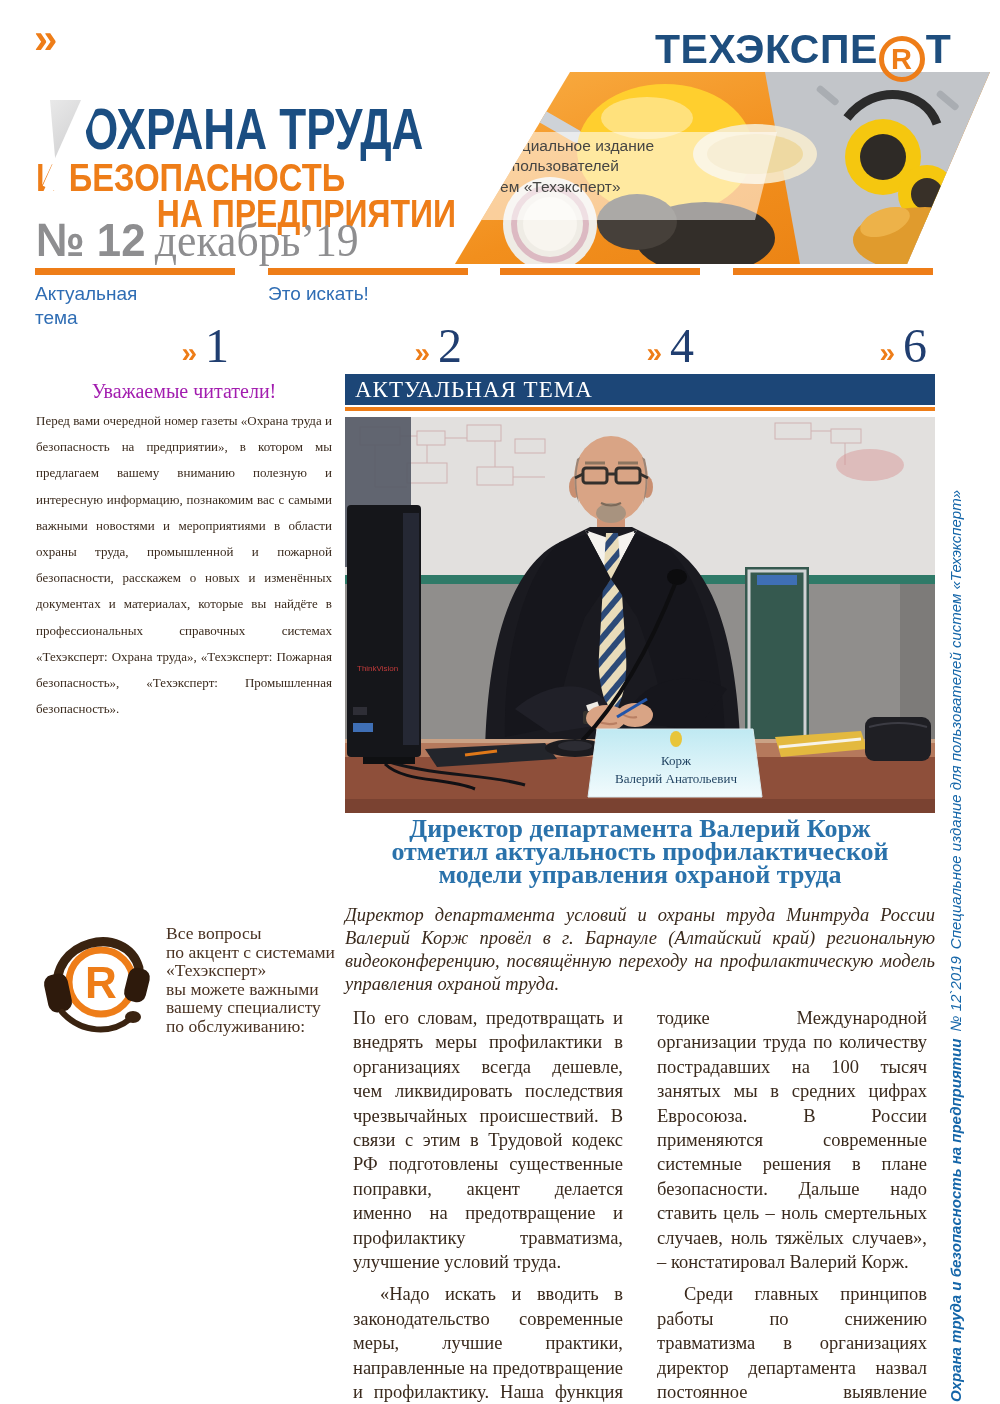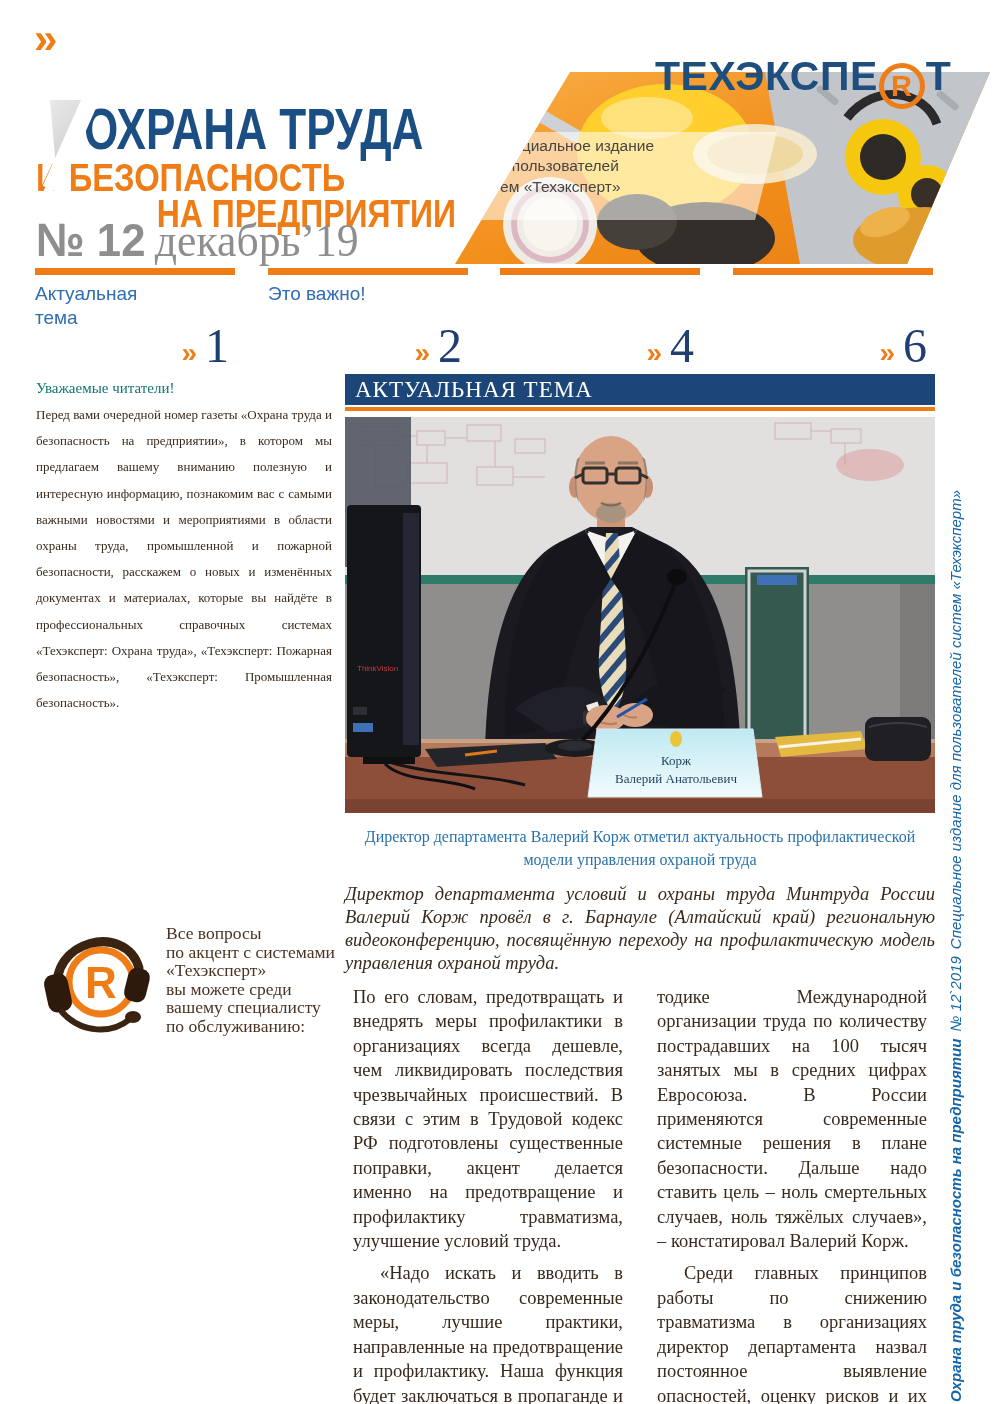--- a/index.html
+++ b/index.html
@@ -3,21 +3,21 @@
 <meta charset="utf-8">
 <style>
   html,body{margin:0;padding:0;background:#fff;}
   .page{position:relative;width:1000px;height:1404px;background:#fff;overflow:hidden;
         font-family:"Liberation Serif",serif;color:#3a2a1d;}
 
   
   .corner-mark{position:absolute;left:34px;top:18px;font-family:"Liberation Sans",sans-serif;
      font-weight:bold;font-size:42px;color:#ee7d18;line-height:1;}
   .logo{position:absolute;left:655px;top:26px;font-family:"Liberation Sans",sans-serif;
-     font-weight:bold;font-size:41px;color:#1e4e7e;letter-spacing:.5px;white-space:nowrap;z-index:8;margin-top:27px;}
+     font-weight:bold;font-size:41px;color:#1e4e7e;letter-spacing:.5px;white-space:nowrap;z-index:8;}
   .logo-r{display:inline-block;width:36px;height:36px;border:5px solid #ee7d18;border-radius:50%;
      color:#ee7d18;font-size:29px;line-height:36px;text-align:center;vertical-align:-6px;margin:0 1px;}
   .collage{position:absolute;left:455px;top:72px;width:535px;height:192px;
      clip-path:polygon(21.5% 0,100% 0,84.5% 100%,0% 100%);z-index:1;}
   .collage svg{display:block;}
   .collage-text{position:absolute;left:14px;top:64px;z-index:2;font-family:"Liberation Sans",sans-serif;
      font-size:15.5px;color:#454543;line-height:1.32;}
   .collage-text .l1{margin-left:28px;}
   .collage-text .l2{margin-left:12px;}
   .fold{position:absolute;left:50px;top:100px;width:40px;height:82px;
@@ -43,35 +43,35 @@
   .nav-c1{left:35px;} .nav-c2{left:268px;} .nav-c3{left:500px;} .nav-c4{left:733px;}
   .nav-bar{width:200px;height:7px;background:#ee7d18;}
   .nav-label{margin-top:7px;width:132px;font-family:"Liberation Sans",sans-serif;font-size:19px;
      color:#2f6db4;line-height:1.25;}
   .nav-num{position:absolute;right:6px;bottom:0;line-height:1;white-space:nowrap;}
   .nav-chevron{font-family:"Liberation Sans",sans-serif;font-weight:bold;font-size:28px;color:#ee7d18;}
   .nav-page{font-family:"Liberation Serif",serif;font-size:48px;color:#203e70;margin-left:8px;}
 
   
   .intro{position:absolute;left:36px;top:380px;width:296px;}
-  .intro-heading{font-size:15px;margin-bottom:5px;color:#0f766e;}
+  .intro-heading{font-size:20px;text-align:center;margin-bottom:5px;color:#a21caf;}
   .intro-text{font-size:13px;line-height:26.2px;text-align:justify;color:#3a2a1d;}
 
   .support{position:absolute;left:38px;top:916px;display:flex;}
   .support-icon{width:120px;height:122px;flex:0 0 auto;}
   .support-text{margin:8px 0 0 8px;font-size:17.5px;line-height:18.6px;color:#4a3323;}
 
   
   .article{position:absolute;left:345px;top:374px;width:590px;}
   .section-bar{height:31px;background:#1c4677;color:#fff;font-size:23px;line-height:31px;
      padding-left:10px;letter-spacing:1px;box-sizing:border-box;}
   .section-rule{height:4px;background:#ee7d18;margin-top:2px;}
   .photo{margin-top:6px;width:590px;height:396px;}
-  .caption{margin-top:8px;padding:0 14px;text-align:center;color:#2a72ab;font-size:16px;line-height:23px;}
-  .lead{margin-top:12px;font-style:italic;font-size:18.5px;line-height:23px;text-align:justify;color:#3a2a1d;}
+  .caption{padding:0 14px;text-align:center;color:#2a72ab;font-size:26px;line-height:23px;font-weight:bold;}
+  .lead{margin-top:18px;font-style:italic;font-size:18.5px;line-height:23px;text-align:justify;color:#3a2a1d;}
   .cols{margin-top:2px;display:flex;}
   .col{width:286px;font-size:18.5px;line-height:24.4px;text-align:justify;color:#3a2a1d;hyphens:auto;}
   .col + .col{margin-left:18px;}
   .col p{margin:8px;}
   .col p.indent{text-indent:27px;}
 
   
   .sidebar-vertical{position:absolute;left:948px;top:1402px;transform:rotate(-90deg);
      transform-origin:0 0;white-space:nowrap;font-family:"Liberation Sans",sans-serif;
      font-style:italic;font-size:15px;color:#1566a9;line-height:1;}
@@ -146,21 +146,21 @@
     <span class="issue-no">№ 12</span><span class="issue-date">декабрь’19</span>
   </div>
 
   <div class="nav-col nav-c1">
     <div class="nav-bar"></div>
     <div class="nav-label">Актуальная тема</div>
     <div class="nav-num"><span class="nav-chevron">»</span><span class="nav-page">1</span></div>
   </div>
   <div class="nav-col nav-c2">
     <div class="nav-bar"></div>
-    <div class="nav-label">Это важно!</div>
+    <div class="nav-label">Это искать!</div>
     <div class="nav-num"><span class="nav-chevron">»</span><span class="nav-page">2</span></div>
   </div>
   <div class="nav-col nav-c3">
     <div class="nav-bar"></div>
     <div class="nav-num"><span class="nav-chevron">»</span><span class="nav-page">4</span></div>
   </div>
   <div class="nav-col nav-c4">
     <div class="nav-bar"></div>
     <div class="nav-num"><span class="nav-chevron">»</span><span class="nav-page">6</span></div>
   </div>
@@ -177,21 +177,21 @@
       <path d="M 20,78 C 10,24 88,6 101,52" stroke="#3a2310" stroke-width="9" fill="none" stroke-linecap="round"></path>
       <rect x="8" y="58" width="24" height="38" rx="9" fill="#2e1a0c" transform="rotate(-12 20 77)"></rect>
       <rect x="88" y="52" width="22" height="34" rx="9" fill="#2e1a0c" transform="rotate(14 99 69)"></rect>
       <path d="M 24,96 C 44,118 74,118 92,103" stroke="#3a2310" stroke-width="6" fill="none" stroke-linecap="round"></path>
       <ellipse cx="95" cy="101" rx="8" ry="6" fill="#3a2310"></ellipse>
     </svg>
     <div class="support-text">
       <div>Все вопросы</div>
       <div>по акцент с системами</div>
       <div>«Техэксперт»</div>
-      <div>вы можете среди</div>
+      <div>вы можете важными</div>
       <div>вашему специалисту</div>
       <div>по обслуживанию:</div>
     </div>
   </div>
 
   <div class="article">
     <div class="section-bar">АКТУАЛЬНАЯ ТЕМА</div>
     <div class="section-rule"></div>
 
     <svg class="photo" viewBox="0 0 590 396">

